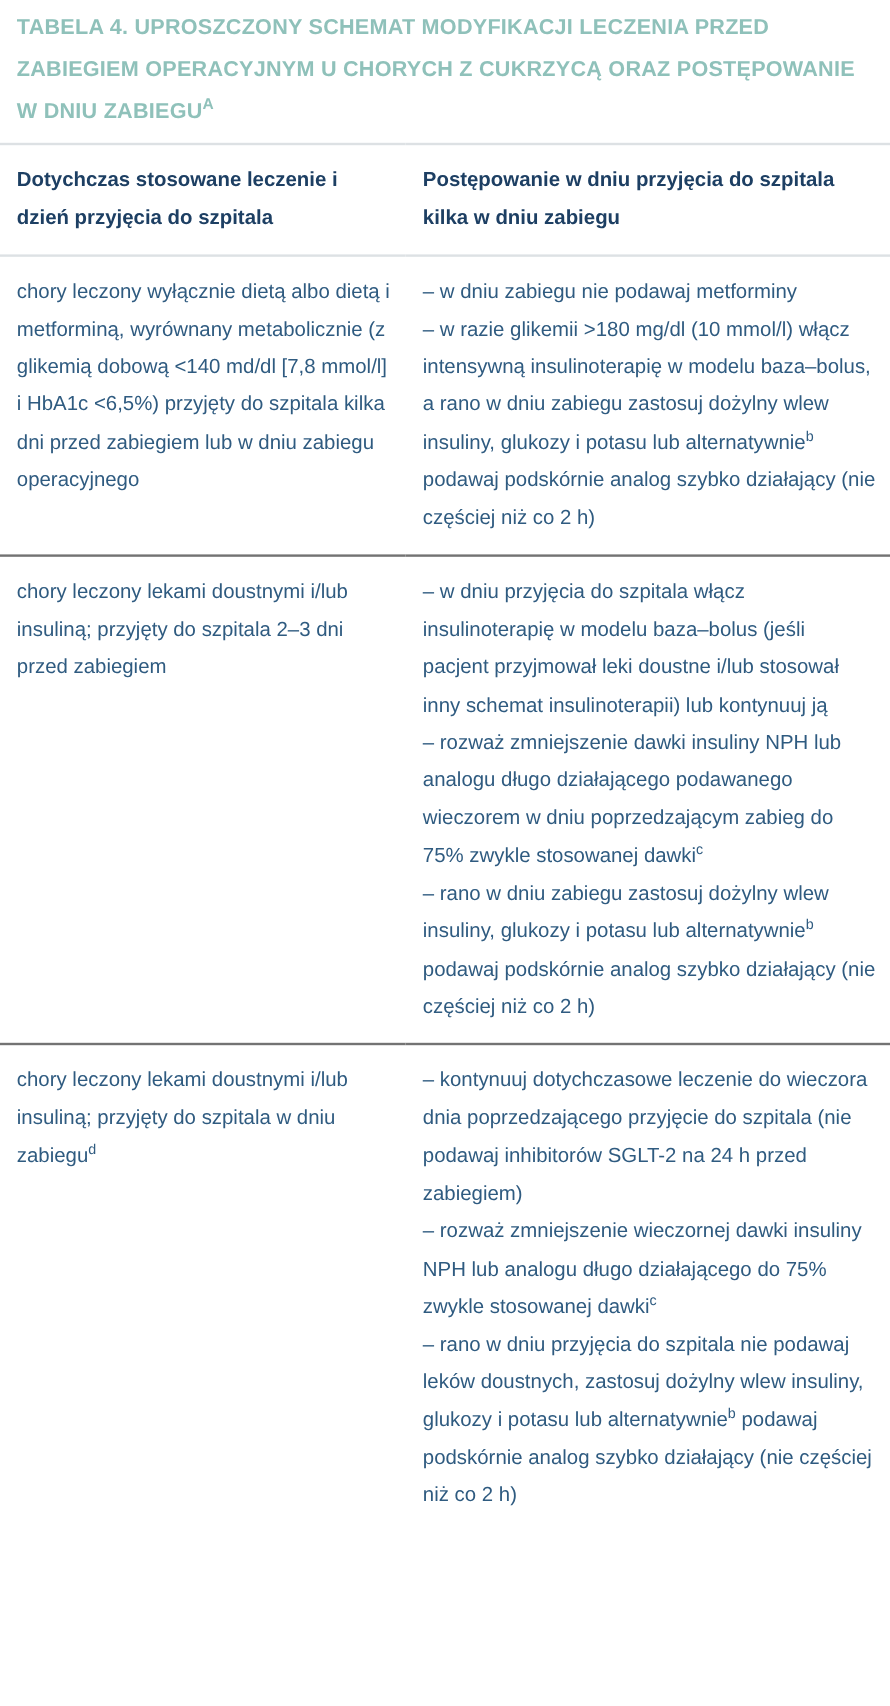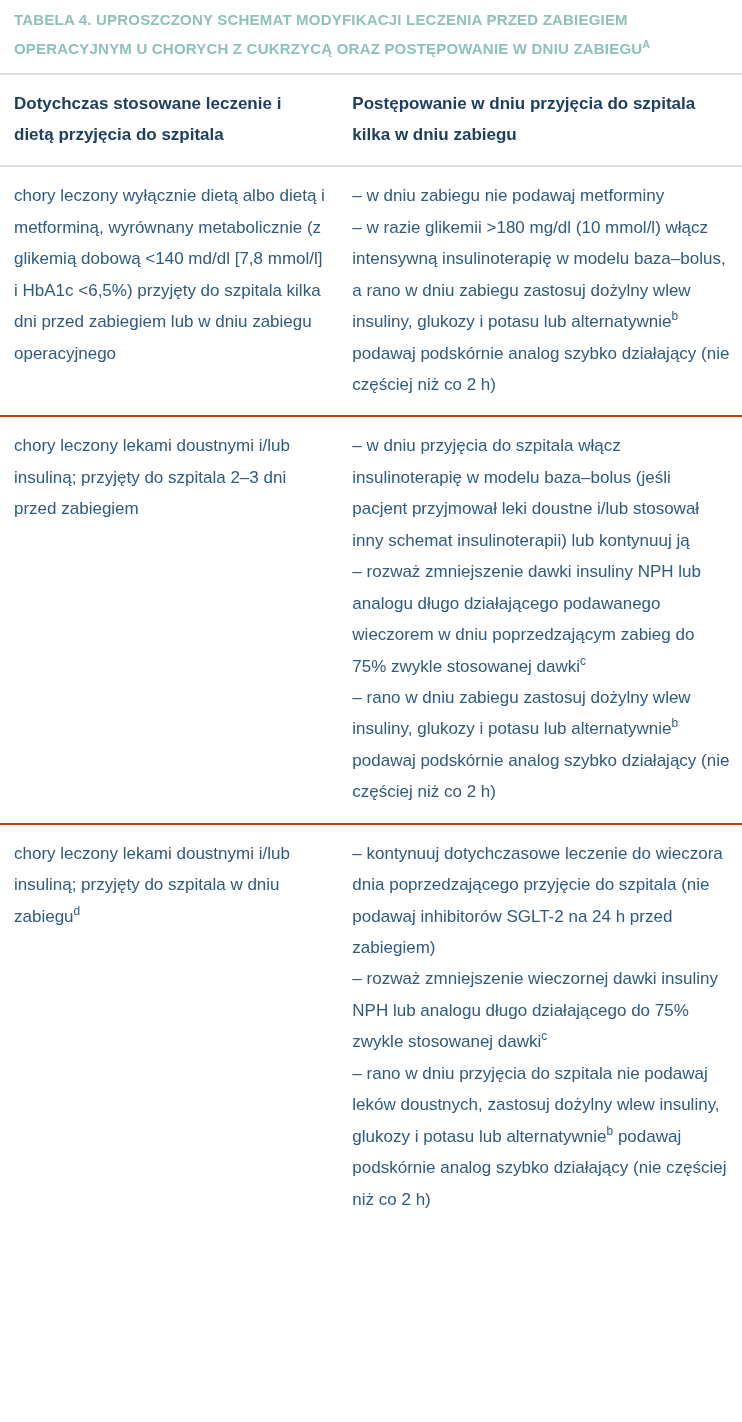--- a/index.html
+++ b/index.html
@@ -15,21 +15,21 @@
   }
   .page {
     width: 742px;
     box-sizing: border-box;
     background: #ffffff;
   }
   .table-title {
     margin: 0;
     padding: 5px 14px 9px 14px;
     color: #8fc1ba;
-    font-size: 15px;
+    font-size: 18px;
     font-weight: bold;
     line-height: 1.95;
     letter-spacing: 0.2px;
   }
   .table-title sup {
     font-size: 0.72em;
     line-height: 0;
   }
   table.schema-table {
     width: 100%;
@@ -53,41 +53,41 @@
     border-bottom: 2px solid #dde1e4;
   }
   td {
     color: #2f5b80;
     font-size: 17px;
     line-height: 1.85;
     padding: 13px 12px 15px 14px;
     margin-top: 16px;
   }
   tbody tr + tr td {
-    border-top: 2px solid #c2410c;
+    border-top: 2px solid #737373;
   }
   td sup, th sup {
     font-size: 0.7em;
     line-height: 0;
   }
 </style>
 </head>
 <body>
 
 <div class="page">
   <h2 class="table-title">TABELA 4. UPROSZCZONY SCHEMAT MODYFIKACJI LECZENIA PRZED ZABIEGIEM OPERACYJNYM U CHORYCH Z CUKRZYCĄ ORAZ POSTĘPOWANIE W DNIU ZABIEGU<sup>A</sup></h2>
 
   <table class="schema-table">
     <colgroup>
       <col class="col-left">
       <col class="col-right">
     </colgroup>
     <thead>
       <tr>
-        <th>Dotychczas stosowane leczenie i dietą przyjęcia do szpitala</th>
+        <th>Dotychczas stosowane leczenie i dzień przyjęcia do szpitala</th>
         <th>Postępowanie w dniu przyjęcia do szpitala kilka w dniu zabiegu</th>
       </tr>
     </thead>
     <tbody>
         <tr>
           <td>chory leczony wyłącznie dietą albo dietą i metforminą, wyrównany metabolicznie (z glikemią dobową &lt;140 md/dl [7,8 mmol/l] i HbA1c &lt;6,5%) przyjęty do szpitala kilka dni przed zabiegiem lub w dniu zabiegu operacyjnego</td>
           <td>– w dniu zabiegu nie podawaj metforminy<br>– w razie glikemii &gt;180 mg/dl (10 mmol/l) włącz intensywną insulinoterapię w modelu baza–bolus, a rano w dniu zabiegu zastosuj dożylny wlew insuliny, glukozy i potasu lub alternatywnie<sup>b</sup> podawaj podskórnie analog szybko działający (nie częściej niż co 2 h)</td>
         </tr>
         <tr>
           <td>chory leczony lekami doustnymi i/lub insuliną; przyjęty do szpitala 2–3 dni przed zabiegiem</td>

